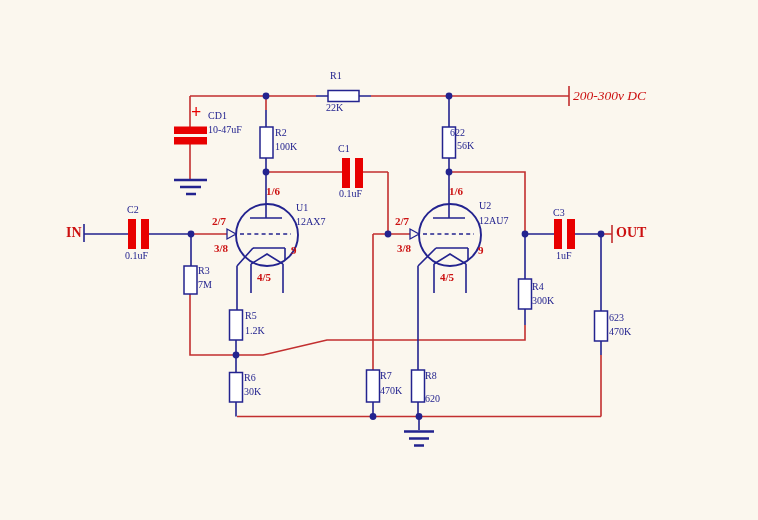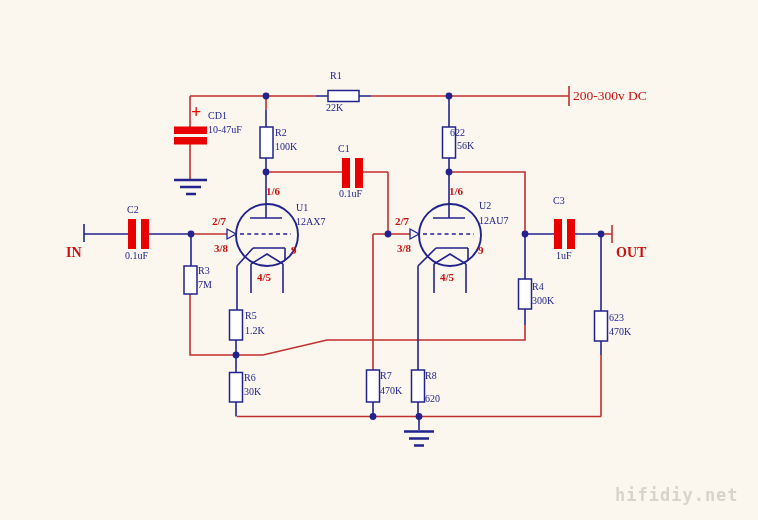--- a/index.html
+++ b/index.html
@@ -17,22 +17,22 @@
   .w-dash{stroke:var(--wire_navy,#23238f);stroke-width:1.6;fill:none;stroke-dasharray:4 3.2;}
   .gnd{stroke:var(--wire_navy,#23238f);stroke-width:2.4;fill:none;}
   .box{fill:#ffffff;stroke:var(--wire_navy,#23238f);stroke-width:1.5;}
   .cap{fill:var(--cap_red,#e80000);}
   .dot{fill:var(--wire_navy,#23238f);}
   .tube{fill:none;stroke:var(--wire_navy,#23238f);stroke-width:1.9;}
   .arrow{fill:var(--background,#fbf7ee);stroke:var(--wire_navy,#23238f);stroke-width:1.3;}
   .lbl{position:absolute;white-space:nowrap;line-height:1;}
   .lb{color:var(--label_navy,#23238f);font-size:10px;}
   .lp{color:var(--label_red,#cc1111);font-size:11px;font-weight:bold;}
-  .lt{color:var(--label_red,#cc1111);font-size:14px;font-weight:bold;margin-top:20px;}
-  .pwr{color:var(--label_red,#cc1111);font-size:13.5px;}
+  .lt{color:var(--label_red,#cc1111);font-size:14px;font-weight:bold;}
+  .pwr{color:var(--label_red,#cc1111);font-size:13.5px;font-style:italic;}
   .plus{color:var(--cap_red,#e80000);font-size:18px;font-weight:bold;}
   .note{color:var(--label_red,#cc1111);font-size:20px;font-weight:bold;
         font-family:"Liberation Serif","DejaVu Sans",serif;}
   .wm{color:var(--watermark_gray,#d8d4c9);font-size:17px;font-weight:bold;
       font-family:"DejaVu Sans Mono",monospace;letter-spacing:1px;}
 </style>
 </head>
 <body>
 
 <div id="canvas">
@@ -195,21 +195,21 @@
   <div class="lbl lp" style="left:257px;top:272px">4/5</div>
 
   <div class="lbl lb" style="left:479px;top:201px">U2</div>
   <div class="lbl lb" style="left:479px;top:216px">12AU7</div>
   <div class="lbl lp" style="left:449px;top:186px">1/6</div>
   <div class="lbl lp" style="left:395px;top:216px">2/7</div>
   <div class="lbl lp" style="left:397px;top:243px">3/8</div>
   <div class="lbl lp" style="left:478px;top:245px">9</div>
   <div class="lbl lp" style="left:440px;top:272px">4/5</div>
 
-  <div class="lbl lb" style="left:553px;top:196px">C3</div>
+  <div class="lbl lb" style="left:553px;top:208px">C3</div>
   <div class="lbl lb" style="left:556px;top:251px">1uF</div>
   <div class="lbl lt" style="left:616px;top:226px">OUT</div>
 
   <div class="lbl lb" style="left:532px;top:282px">R4</div>
   <div class="lbl lb" style="left:532px;top:296px">300K</div>
 
   <div class="lbl lb" style="left:609px;top:313px">623</div>
   <div class="lbl lb" style="left:609px;top:327px">470K</div>
 
   <div class="lbl lb" style="left:245px;top:311px">R5</div>
@@ -217,15 +217,14 @@
 
   <div class="lbl lb" style="left:244px;top:373px">R6</div>
   <div class="lbl lb" style="left:244px;top:387px">30K</div>
 
   <div class="lbl lb" style="left:380px;top:371px">R7</div>
   <div class="lbl lb" style="left:380px;top:386px">470K</div>
 
   <div class="lbl lb" style="left:425px;top:371px">R8</div>
   <div class="lbl lb" style="left:425px;top:394px">620</div>
 
-  <div class="lbl wm" style="left:615px;top:487px">hifidiy.net</div>
 
 </div>
 
 </body></html>

